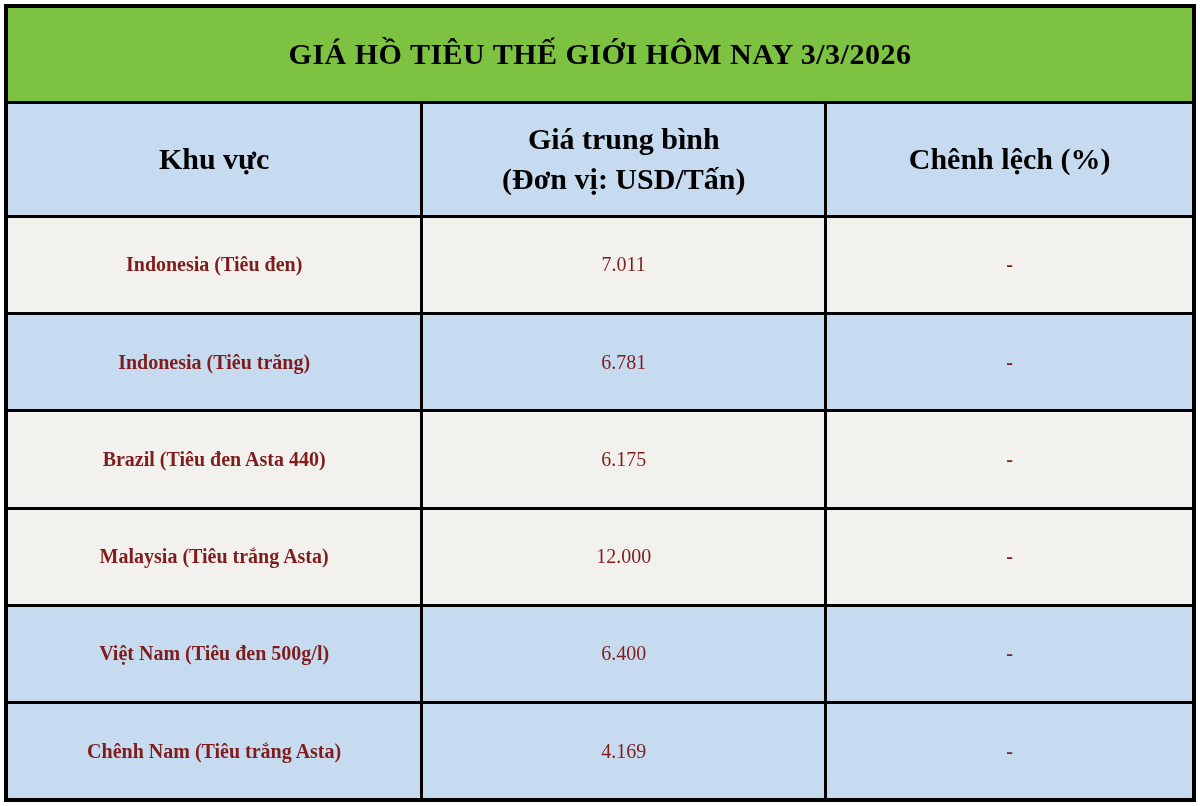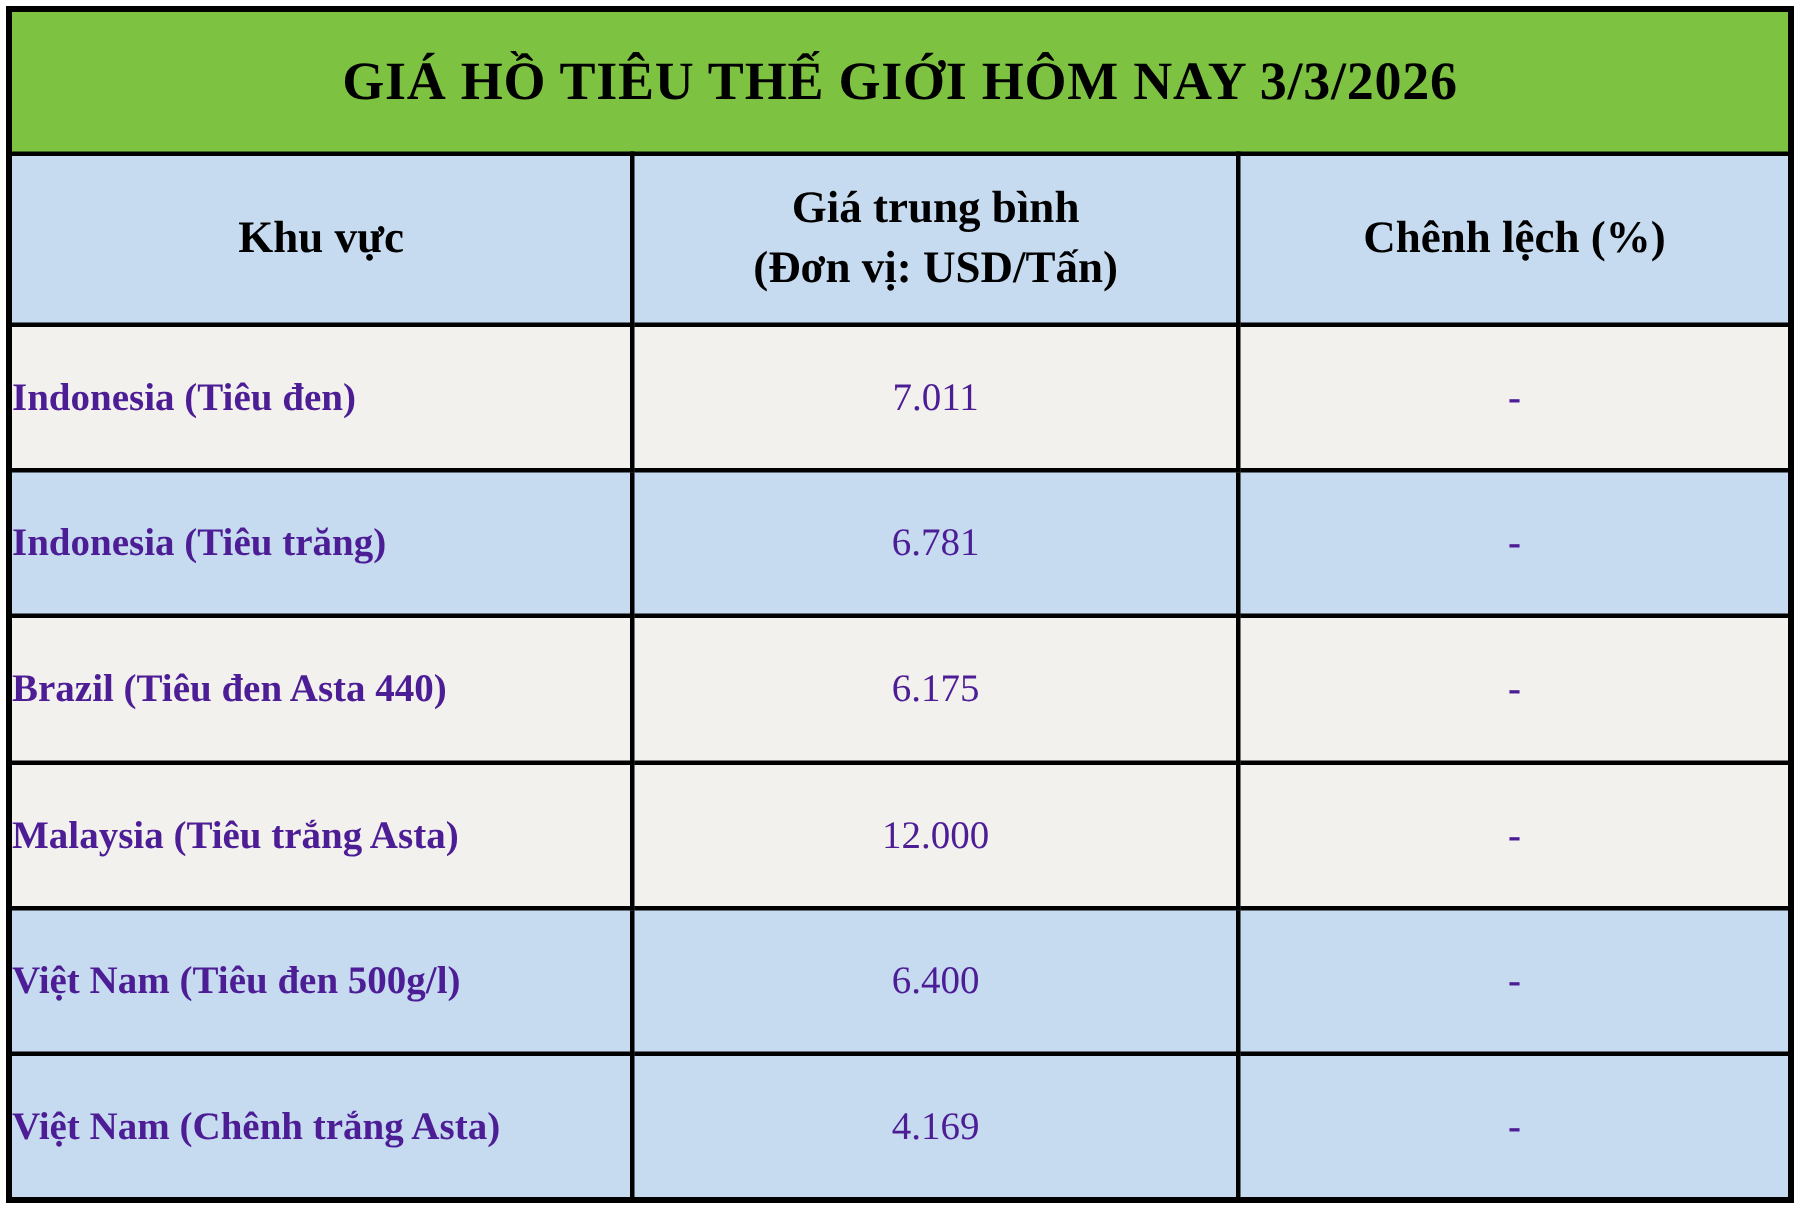--- a/index.html
+++ b/index.html
@@ -32,39 +32,40 @@
   .col-region { width: 35%; }
   .col-price  { width: 34%; }
   .col-change { width: 31%; }
 
   tr.title-row td {
     height: 74px;
     background: #7EC242;
     text-align: center;
     vertical-align: middle;
     font-weight: bold;
-    font-size: 36px;
+    font-size: 30px;
     color: #000000;
     letter-spacing: 0.5px;
   }
   tr.header-row td {
     height: 88px;
     background: #C7DBF0;
     text-align: center;
     vertical-align: middle;
     font-weight: bold;
     font-size: 30px;
     color: #000000;
     line-height: 1.35;
   }
   tr.data-row td {
     height: 75px;
     vertical-align: middle;
-    font-size: 26px;
-    color: #4c1d95;
+    font-size: 20px;
+    color: #7f1d1d;
+    text-align: center;
   }
   tr.data-row.light td { background: #F2F1ED; }
   tr.data-row.blue  td { background: #C7DBF0; }
 
   td.region-cell {
     text-align: left;
     padding-left: 7px;
     font-weight: bold;
   }
   td.price-cell {
@@ -120,19 +121,19 @@
         <td class="region-cell">Malaysia (Tiêu trắng Asta)</td>
         <td class="price-cell">12.000</td>
         <td class="change-cell">-</td>
       </tr>
       <tr class="data-row blue">
         <td class="region-cell">Việt Nam (Tiêu đen 500g/l)</td>
         <td class="price-cell">6.400</td>
         <td class="change-cell">-</td>
       </tr>
       <tr class="data-row blue">
-        <td class="region-cell">Việt Nam (Chênh trắng Asta)</td>
+        <td class="region-cell">Chênh Nam (Tiêu trắng Asta)</td>
         <td class="price-cell">4.169</td>
         <td class="change-cell">-</td>
       </tr>
     </tbody>
   </table>
 </div>
 
 </body></html>

